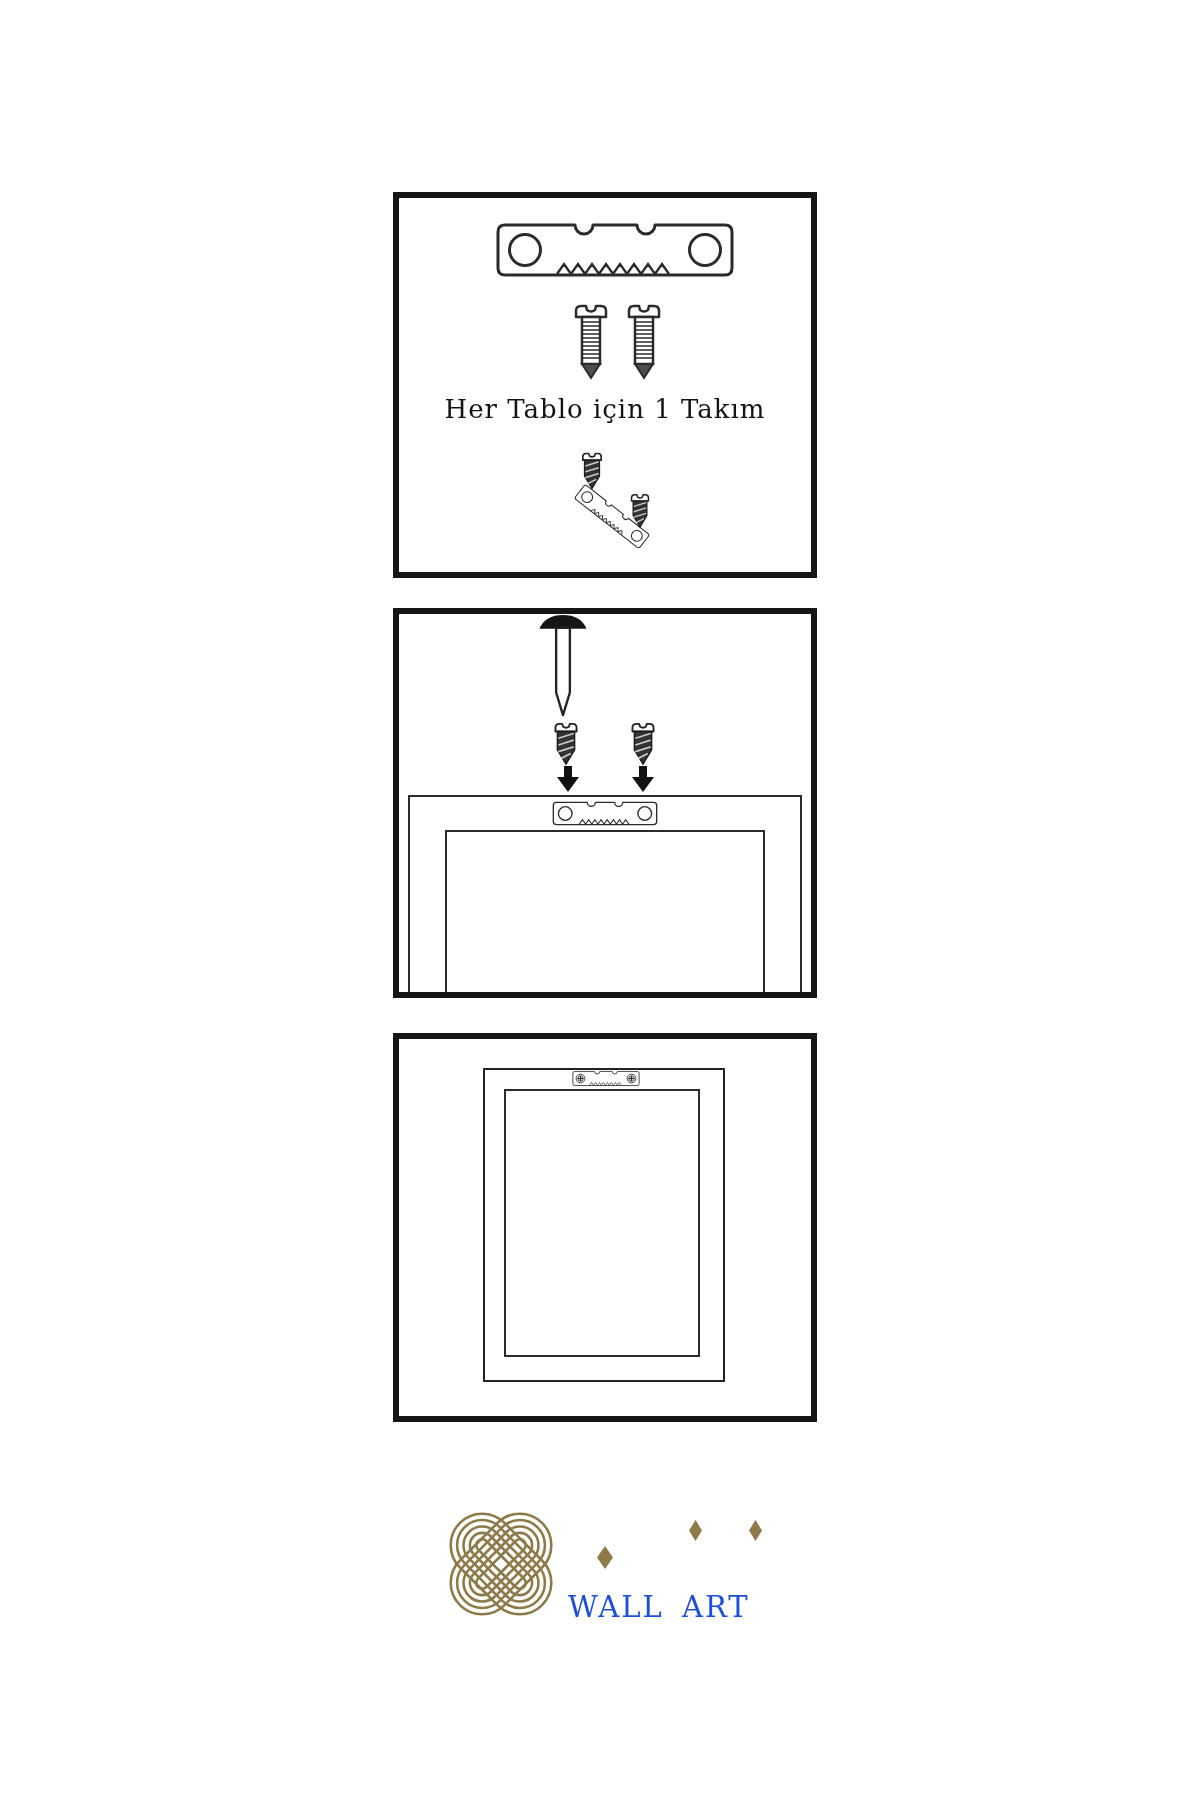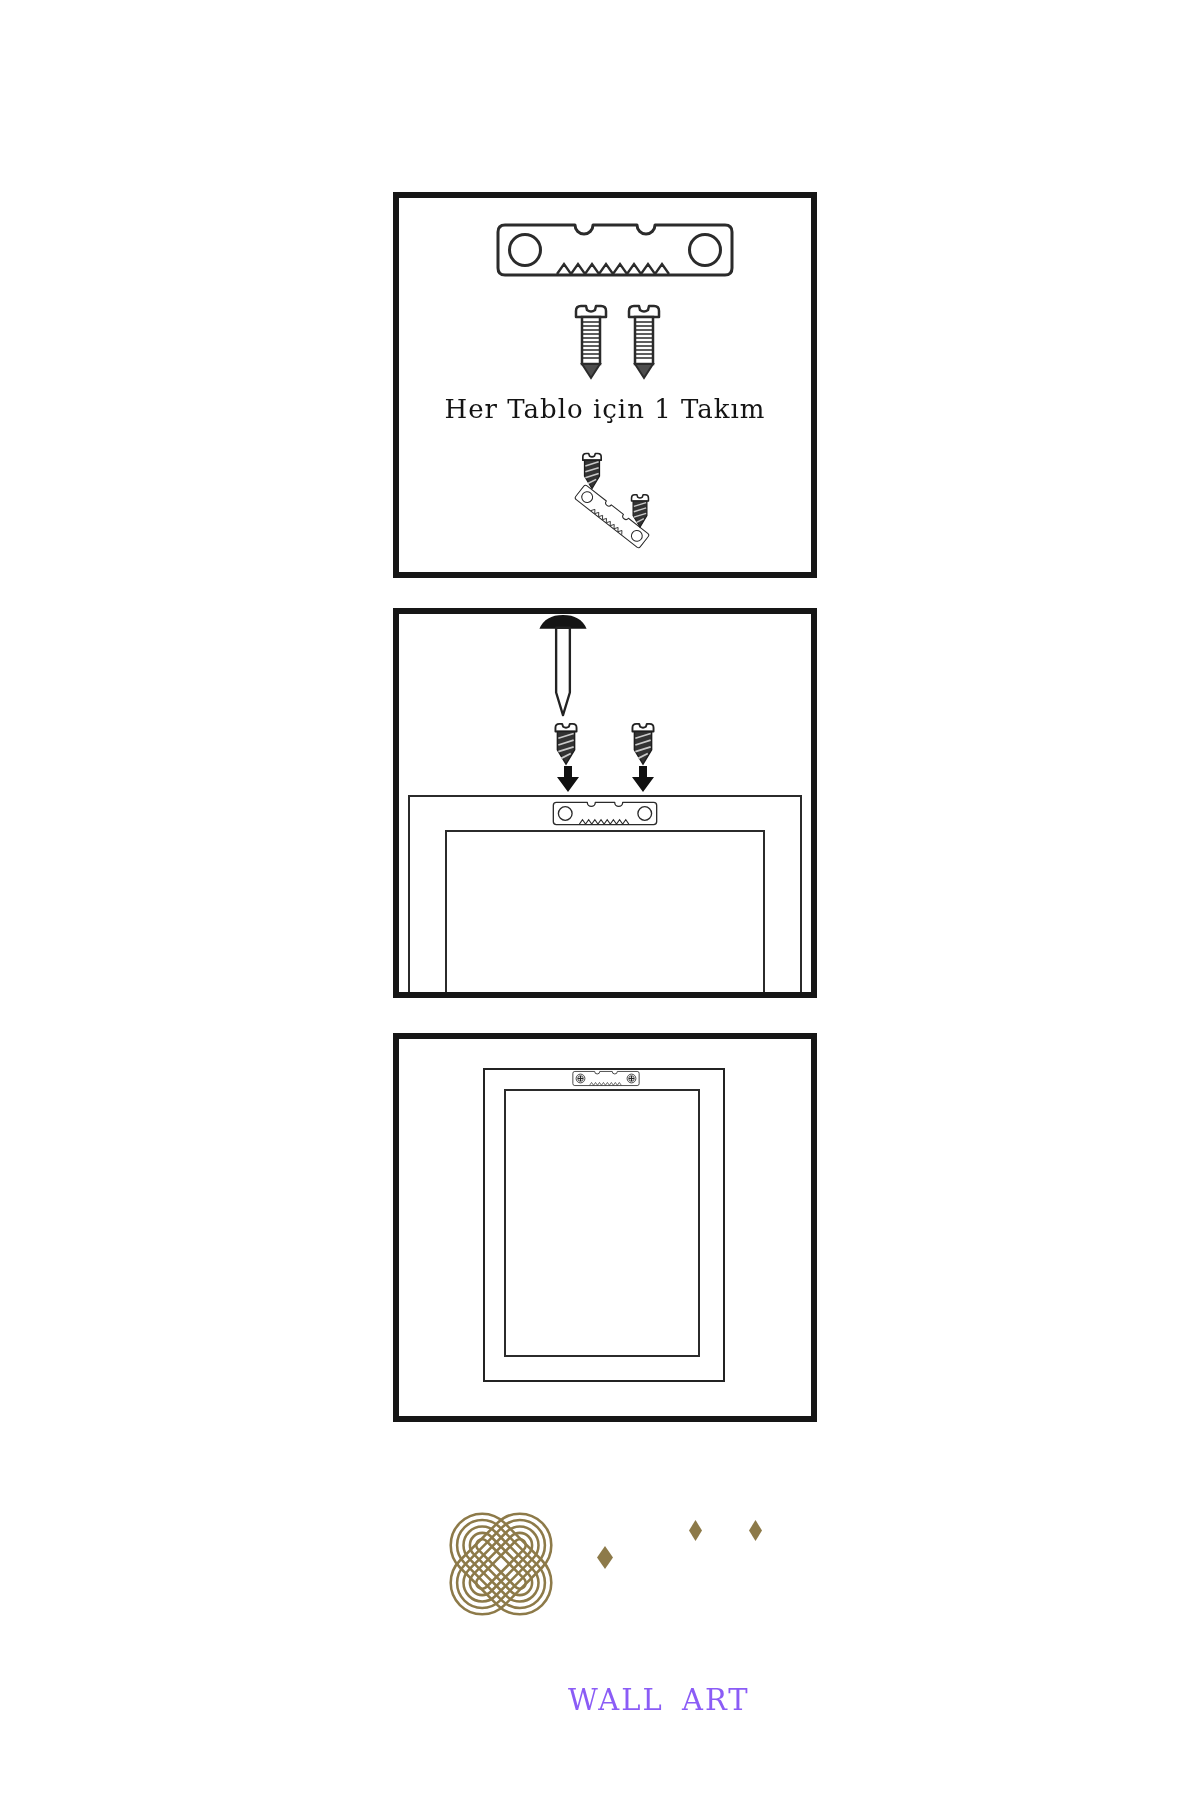--- a/index.html
+++ b/index.html
@@ -19,22 +19,22 @@
   .fb-inner{position:absolute;left:46px;top:216px;width:320px;height:190px;
             border:2px solid #2b2b2b;box-sizing:border-box;background:#fff;}
   
   .ff-outer{position:absolute;left:84px;top:29px;width:242px;height:314px;
             border:2.5px solid #232323;box-sizing:border-box;background:#fff;}
   .ff-inner{position:absolute;left:19px;top:19px;width:196px;height:268px;
             border:2px solid #2b2b2b;box-sizing:border-box;background:#fff;}
   
   .brand-name{position:absolute;left:563px;top:1510px;font-size:84px;line-height:1;
               letter-spacing:10px;color:#1b4438;font-weight:700;}
-  .brand-tagline{position:absolute;left:568px;top:1686px;font-size:29px;line-height:1;
-                 letter-spacing:2px;word-spacing:7px;color:#8b5cf6;font-weight:400;}
+  .brand-tagline{position:absolute;left:568px;top:1593px;font-size:29px;line-height:1;
+                 letter-spacing:2px;word-spacing:7px;color:#1d4ed8;font-weight:400;}
   .diamond{position:absolute;background:#8d7a49;
            clip-path:polygon(50% 0,100% 50%,50% 100%,0 50%);}
   #dia-e{left:597px;top:1546px;width:16px;height:23px;}
   #dia-n{left:689px;top:1520px;width:13px;height:21px;}
   #dia-k{left:749px;top:1520px;width:13px;height:21px;}
 </style>
 </head>
 <body>
 
 <svg width="0" height="0" style="position:absolute" aria-hidden="true">

